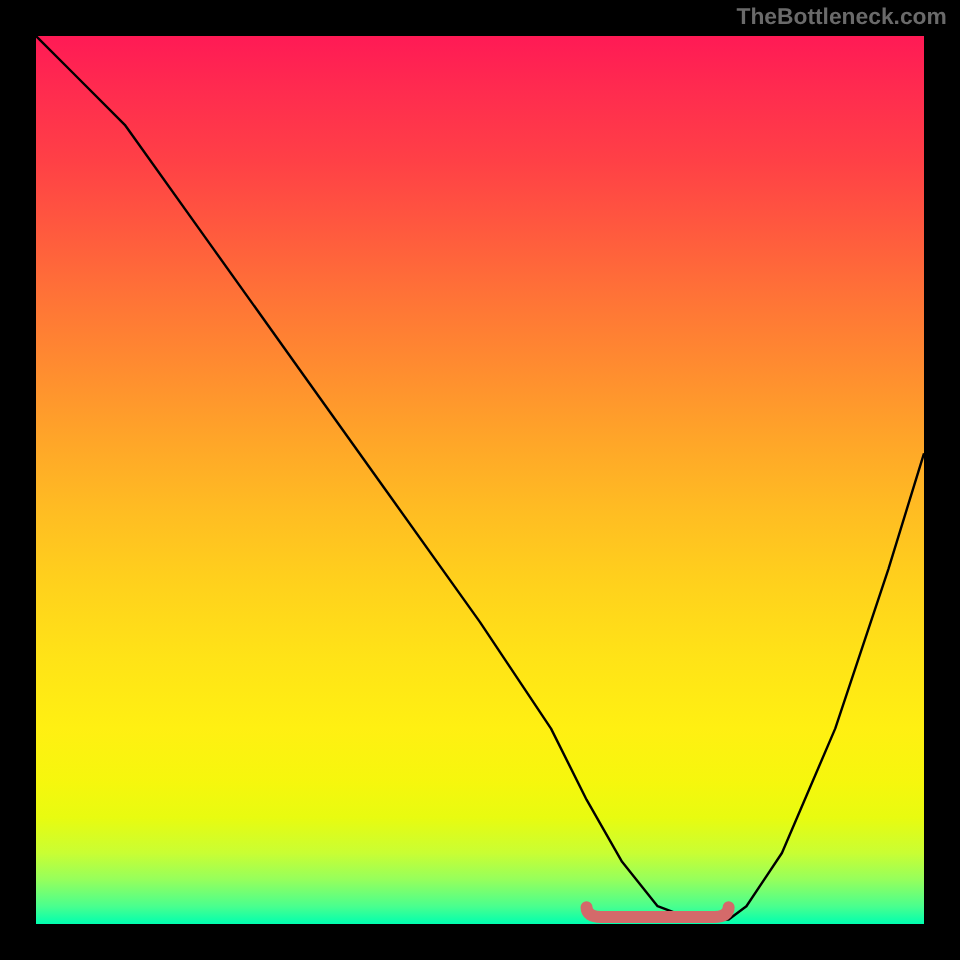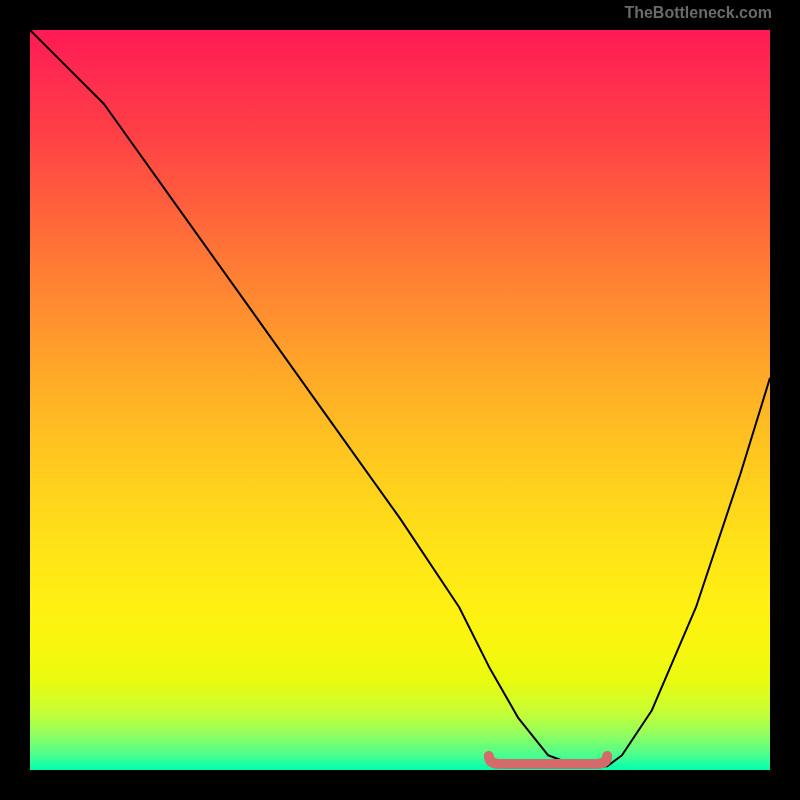--- a/index.html
+++ b/index.html
@@ -6,23 +6,23 @@
   body {
     width: 800px;
     height: 800px;
     background: #000;
     position: relative;
     font-family: Arial, sans-serif;
   }
   .watermark {
     position: absolute;
     top: 4px;
-    right: 28px;
+    right: 11px;
     color: #6a6a6a;
-    font-size: 16px;
+    font-size: 19px;
     font-weight: bold;
     z-index: 10;
   }
   .plot-area {
     position: absolute;
     left: 30px;
     top: 30px;
     width: 740px;
     height: 740px;
     background: linear-gradient(to bottom,

